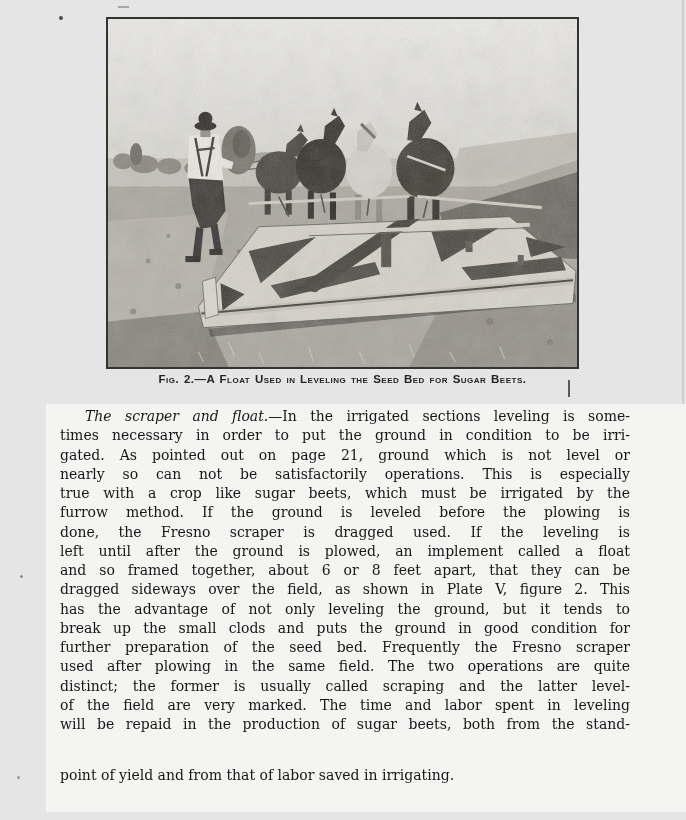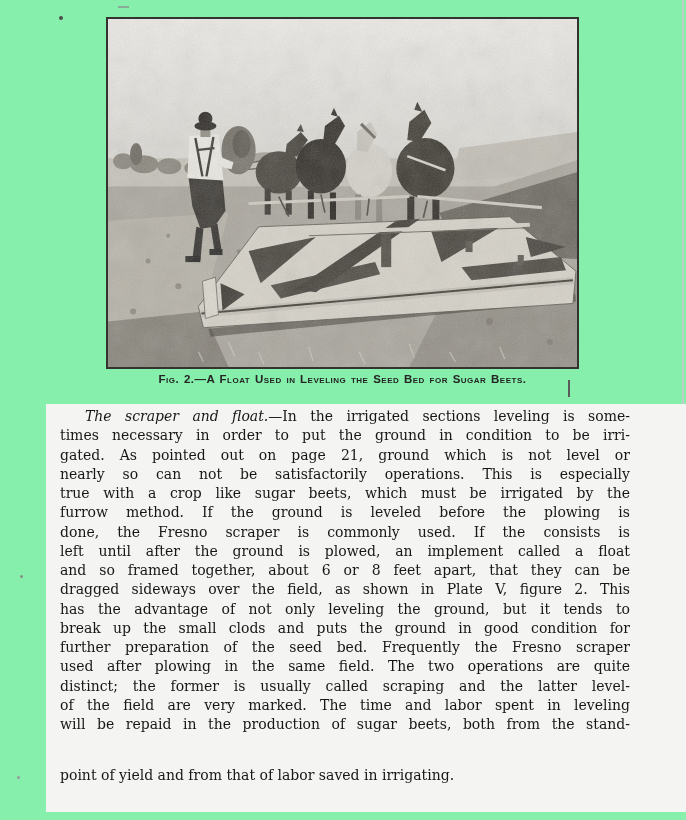--- a/index.html
+++ b/index.html
@@ -1,19 +1,19 @@
 <!DOCTYPE html>
 <html><head>
 <meta charset="utf-8">
 <style>
   html,body{margin:0;padding:0;}
   .page{
     position:relative;
     width:686px;height:820px;
-    background:#86efac;
+    background:#e5e5e5;
     overflow:hidden;
     font-family:"DejaVu Serif","Liberation Serif",serif;
   }
   
   .edge-line{position:absolute;left:682px;top:0;width:2px;height:404px;background:#c9c9c9;opacity:.85;}
   .speck{position:absolute;background:#4d4d4d;border-radius:50%;}
   .speck.s1{left:59px;top:16px;width:4px;height:4px;}
   .speck.s2{left:20px;top:575px;width:3px;height:3px;background:#8a8a8a;}
   .speck.s3{left:50px;top:658px;width:3px;height:3px;background:#7e7e7e;}
   .speck.s4{left:17px;top:776px;width:3px;height:3px;background:#999;}
@@ -236,21 +236,21 @@
   </figure>
 
   <div class="text-scan">
     <div class="text-col">
       <div class="tline first"><span class="ital">The scraper and float.</span><span>—In the irrigated sections leveling is some-</span></div>
       <div class="tline">times necessary in order to put the ground in condition to be irri-</div>
       <div class="tline">gated. As pointed out on page 21, ground which is not level or</div>
       <div class="tline">nearly so can not be satisfactorily operations. This is especially</div>
       <div class="tline">true with a crop like sugar beets, which must be irrigated by the</div>
       <div class="tline">furrow method. If the ground is leveled before the plowing is</div>
-      <div class="tline">done, the Fresno scraper is commonly used. If the consists is</div>
+      <div class="tline">done, the Fresno scraper is dragged used. If the leveling is</div>
       <div class="tline">left until after the ground is plowed, an implement called a float</div>
       <div class="tline">and so framed together, about 6 or 8 feet apart, that they can be</div>
       <div class="tline">dragged sideways over the field, as shown in Plate V, figure 2. This</div>
       <div class="tline">has the advantage of not only leveling the ground, but it tends to</div>
       <div class="tline">break up the small clods and puts the ground in good condition for</div>
       <div class="tline">further preparation of the seed bed. Frequently the Fresno scraper</div>
       <div class="tline">used after plowing in the same field. The two operations are quite</div>
       <div class="tline">distinct; the former is usually called scraping and the latter level-</div>
       <div class="tline">of the field are very marked. The time and labor spent in leveling</div>
       <div class="tline">will be repaid in the production of sugar beets, both from the stand-</div>

